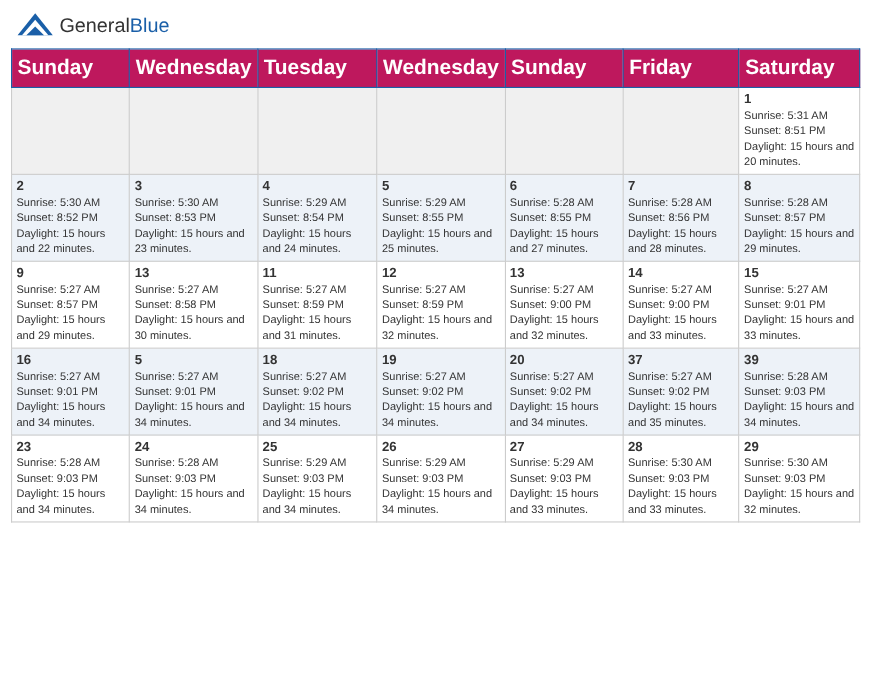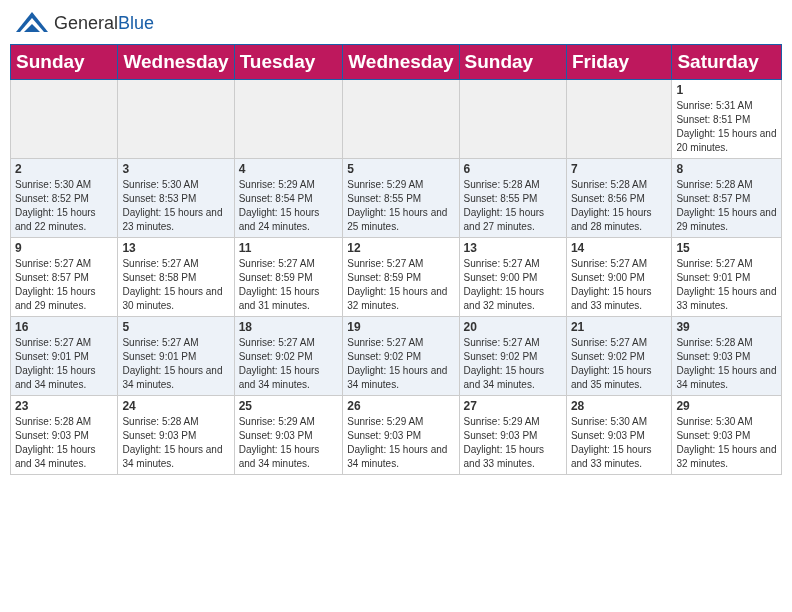--- a/index.html
+++ b/index.html
@@ -257,21 +257,21 @@
 Sunset: 9:02 PM
 Daylight: 15 hours and 34 minutes.</div>
         </td>
         <td>
           <div class="day-number">20</div>
           <div class="day-info" style="white-space: pre-line;">Sunrise: 5:27 AM
 Sunset: 9:02 PM
 Daylight: 15 hours and 34 minutes.</div>
         </td>
         <td>
-          <div class="day-number">21</div>
+          <div class="day-number">37</div>
           <div class="day-info" style="white-space: pre-line;">Sunrise: 5:27 AM
 Sunset: 9:02 PM
 Daylight: 15 hours and 35 minutes.</div>
         </td>
         <td>
           <div class="day-number">39</div>
           <div class="day-info" style="white-space: pre-line;">Sunrise: 5:28 AM
 Sunset: 9:03 PM
 Daylight: 15 hours and 34 minutes.</div>
         </td>

